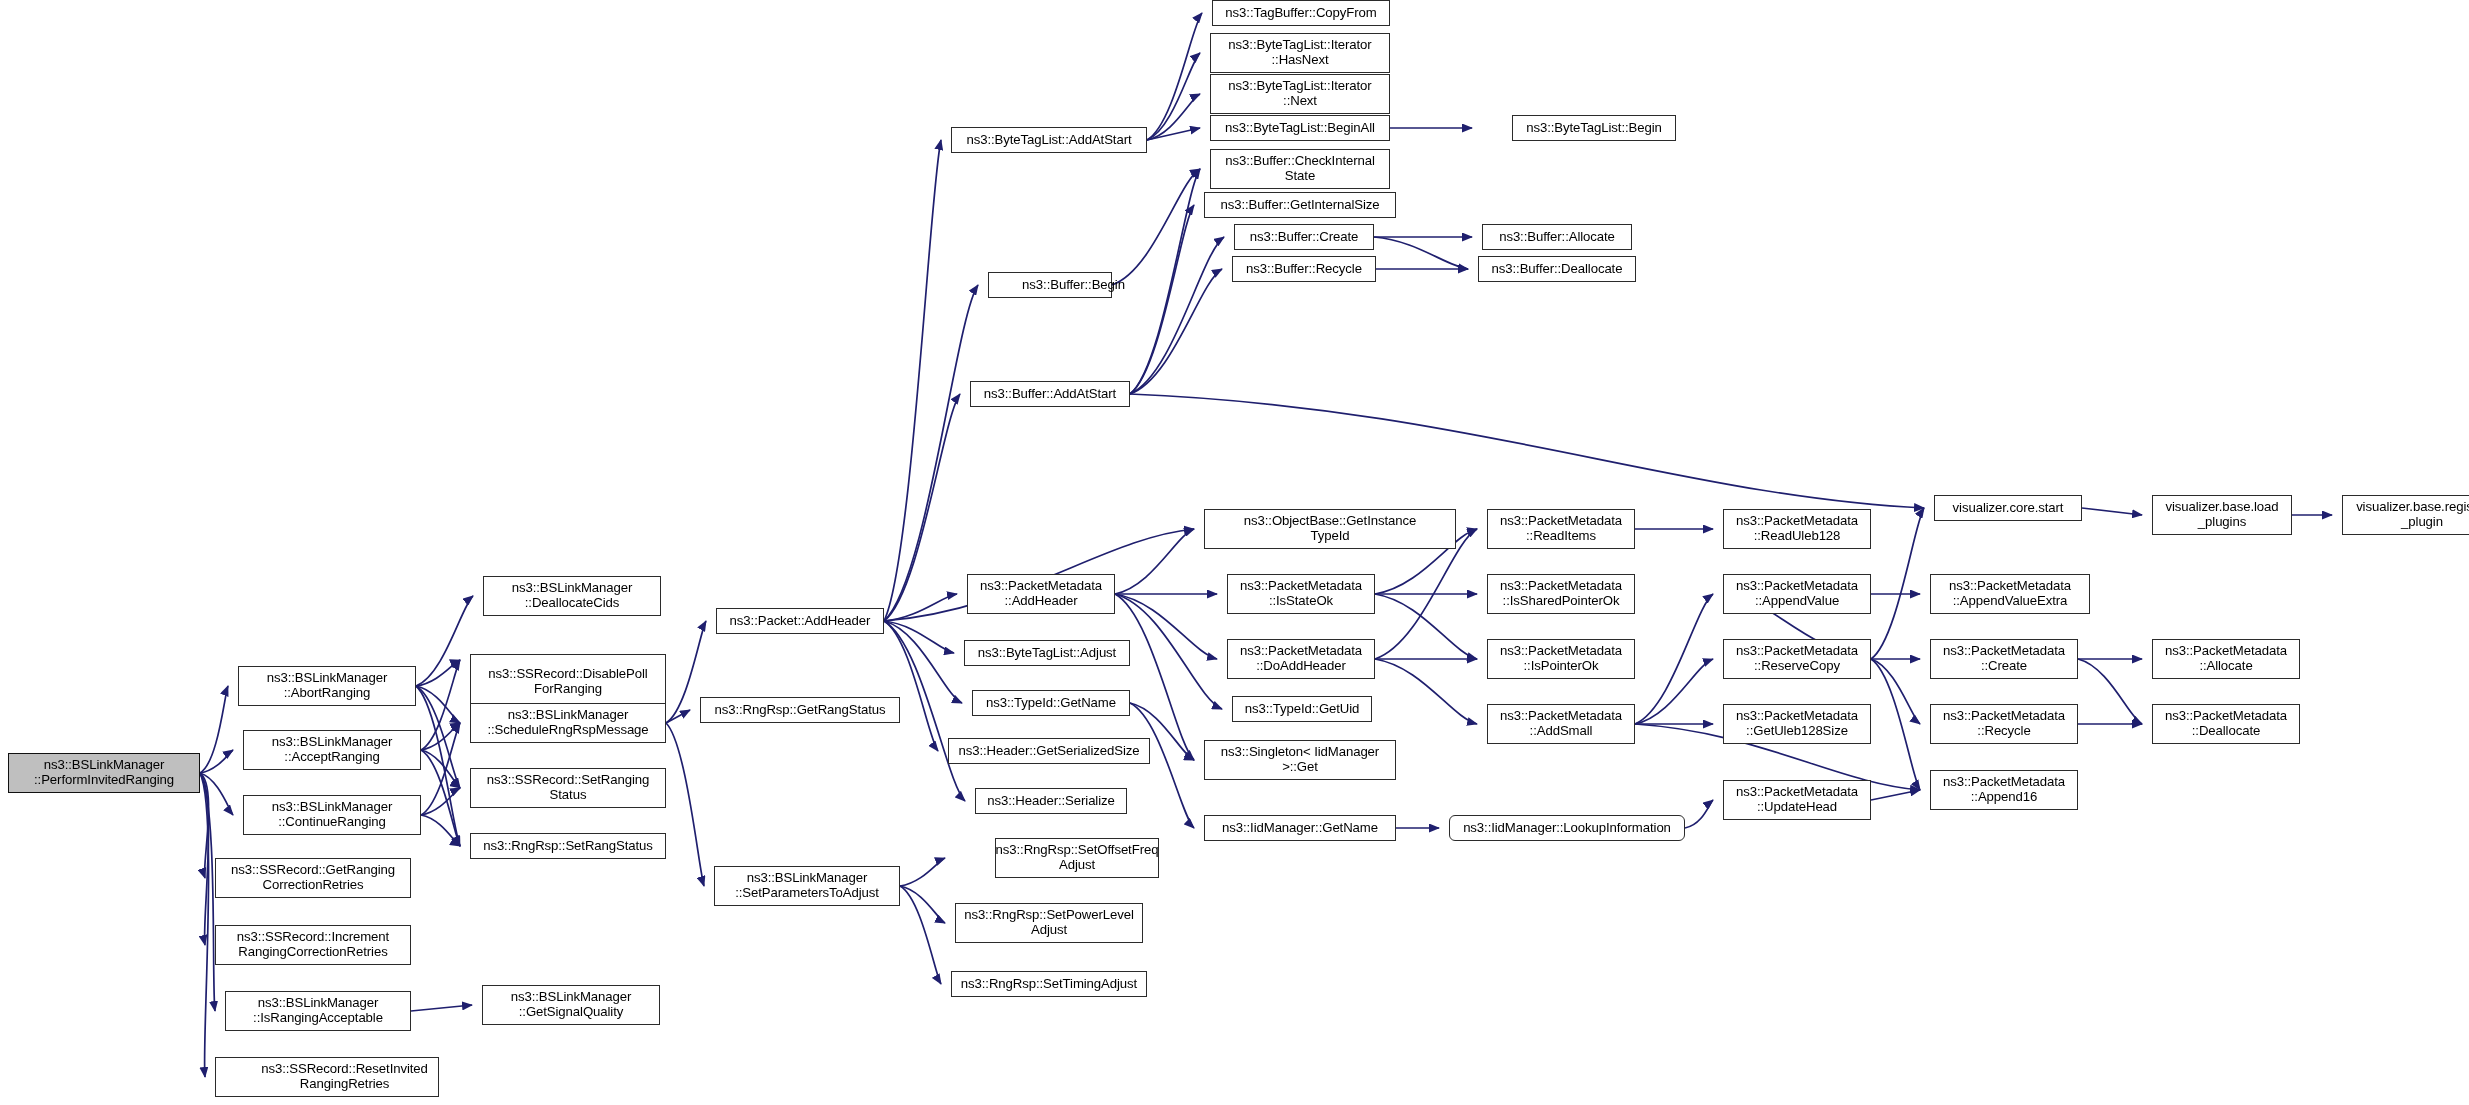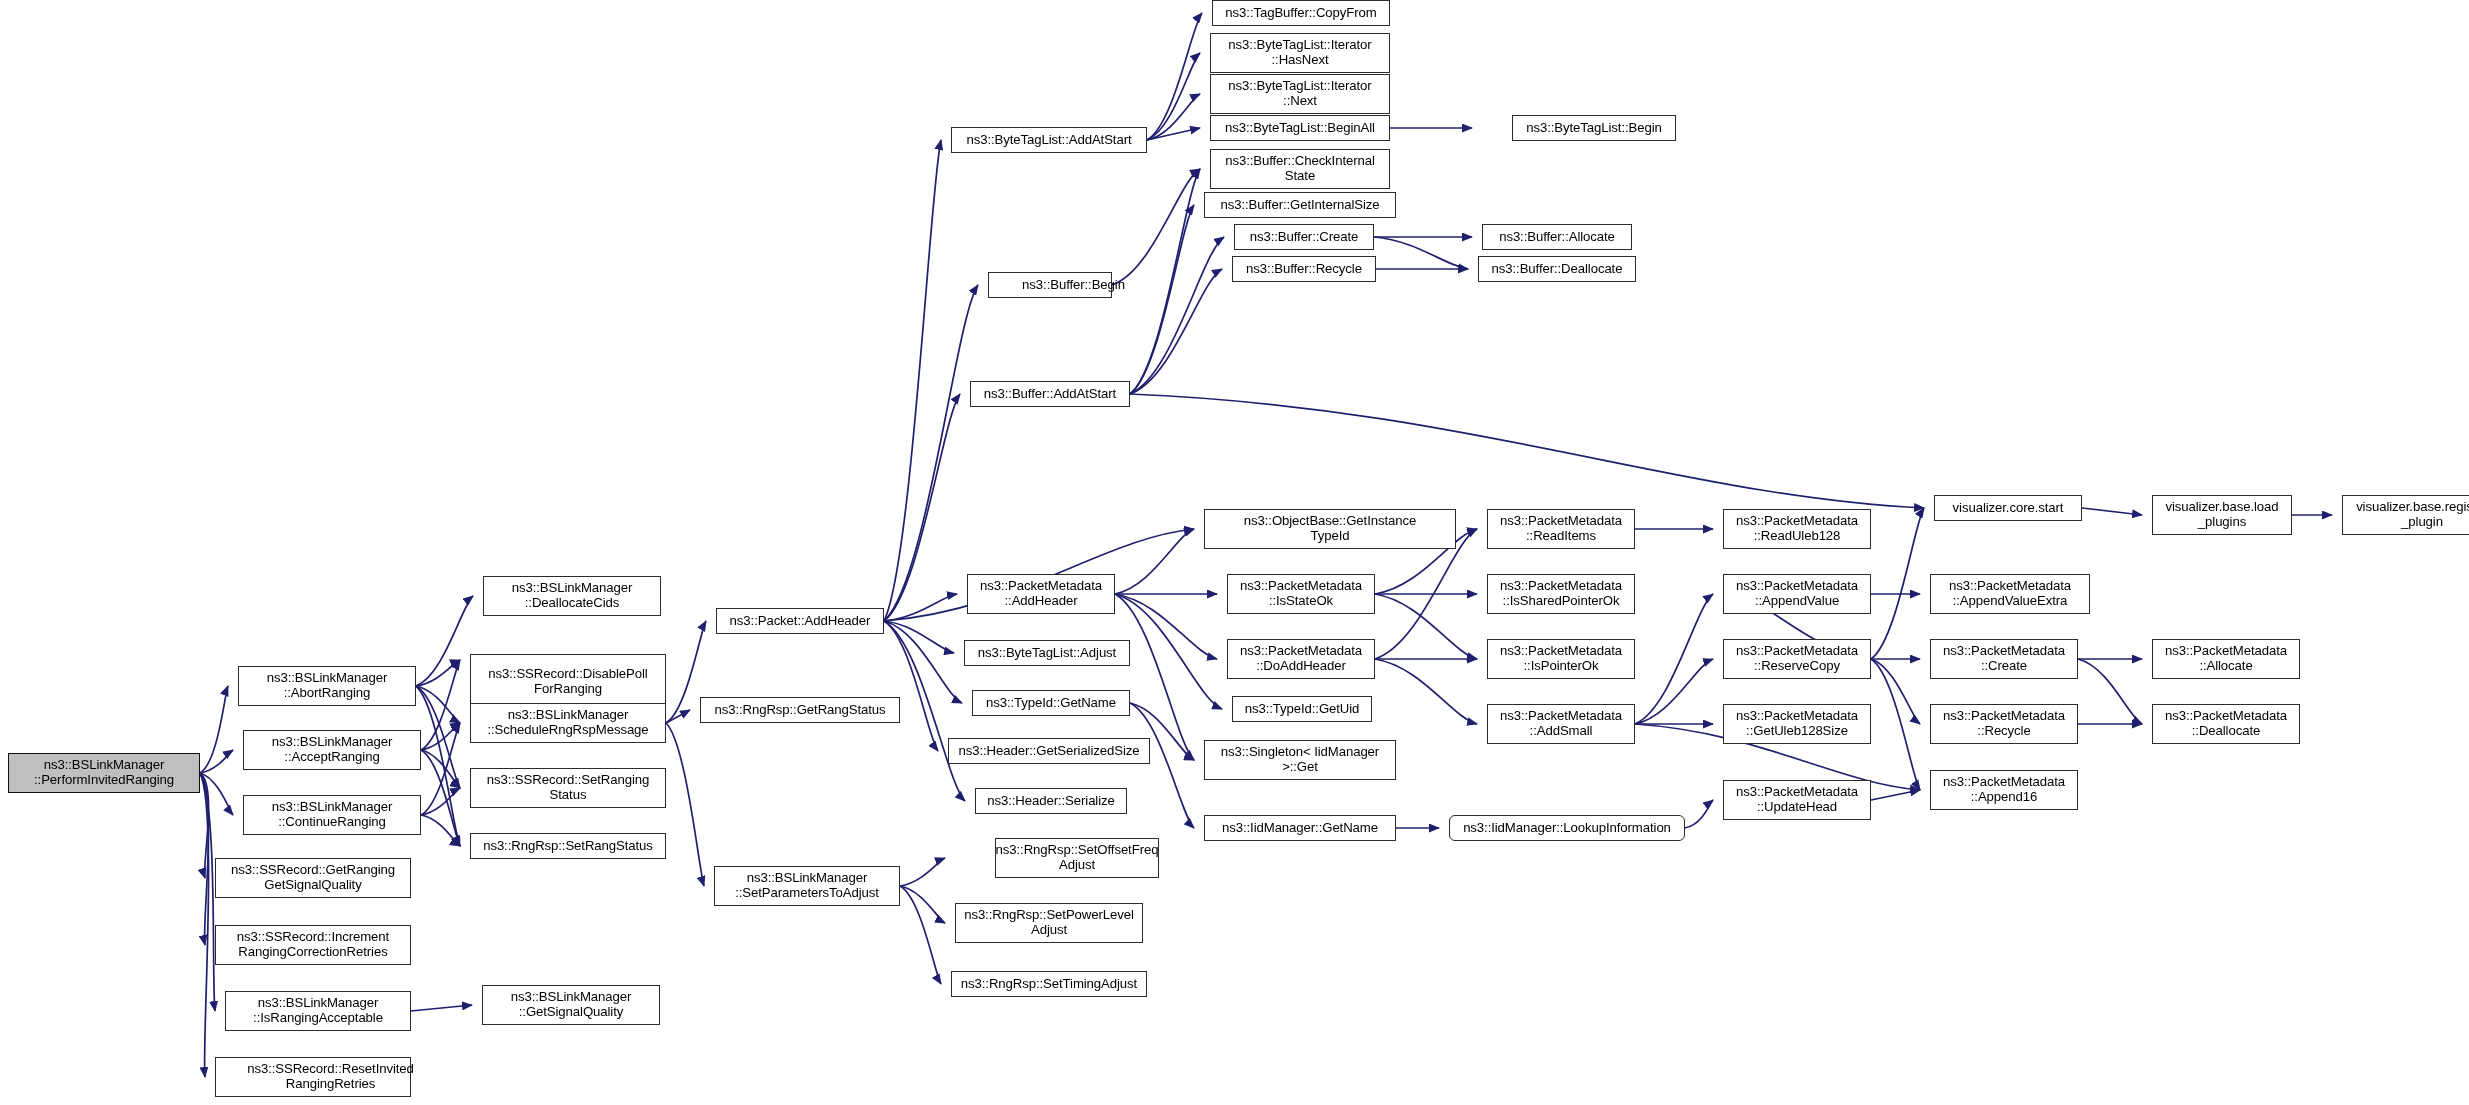--- a/index.html
+++ b/index.html
@@ -119,31 +119,31 @@
       <div class="node" style="left: 243px; top: 730px; width: 178px; height: 40px;">
         <span>ns3::BSLinkManager
 ::AcceptRanging</span>
       </div>
       <div class="node" style="left: 243px; top: 795px; width: 178px; height: 40px;">
         <span>ns3::BSLinkManager
 ::ContinueRanging</span>
       </div>
       <div class="node" style="left: 215px; top: 858px; width: 196px; height: 40px;">
         <span>ns3::SSRecord::GetRanging
-GetSignalQuality</span>
+CorrectionRetries</span>
       </div>
       <div class="node" style="left: 215px; top: 925px; width: 196px; height: 40px;">
         <span>ns3::SSRecord::Increment
 RangingCorrectionRetries</span>
       </div>
       <div class="node" style="left: 225px; top: 991px; width: 186px; height: 40px;">
         <span>ns3::BSLinkManager
 ::IsRangingAcceptable</span>
       </div>
-      <div class="node" style="left: 215px; top: 1057px; width: 196px; height: 40px; padding-left: 35px;">
+      <div class="node" style="left: 215px; top: 1057px; width: 224px; height: 40px; padding-left: 35px;">
         <span>ns3::SSRecord::ResetInvited
 RangingRetries</span>
       </div>
       <div class="node" style="left: 483px; top: 576px; width: 178px; height: 40px;">
         <span>ns3::BSLinkManager
 ::DeallocateCids</span>
       </div>
       <div class="node" style="left: 470px; top: 654px; width: 196px; height: 56px;">
         <span>ns3::SSRecord::DisablePoll
 ForRanging</span>

